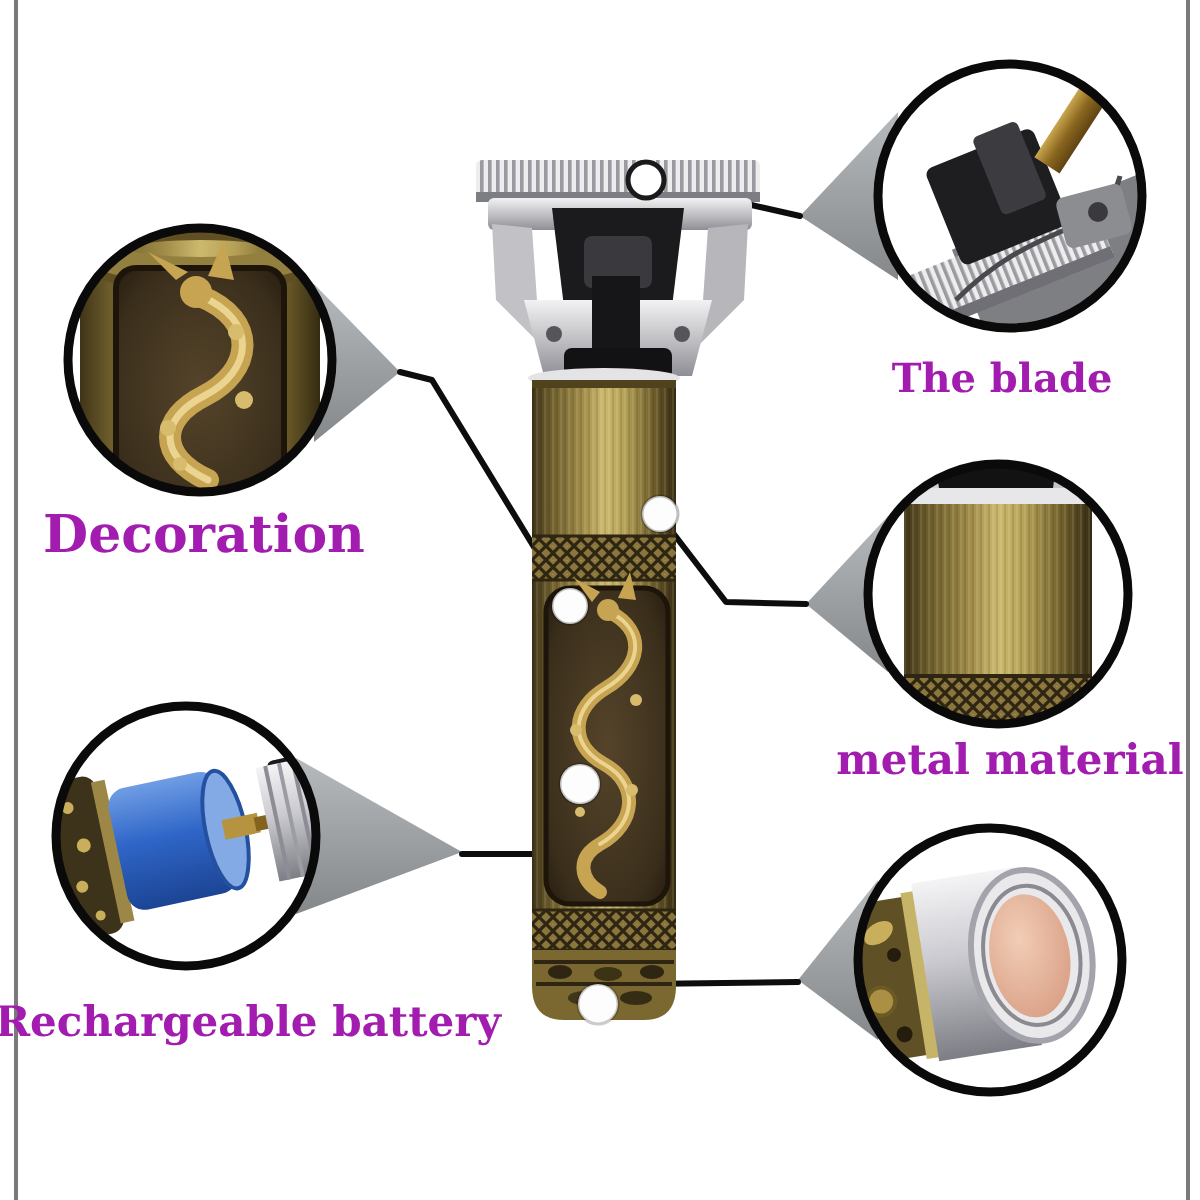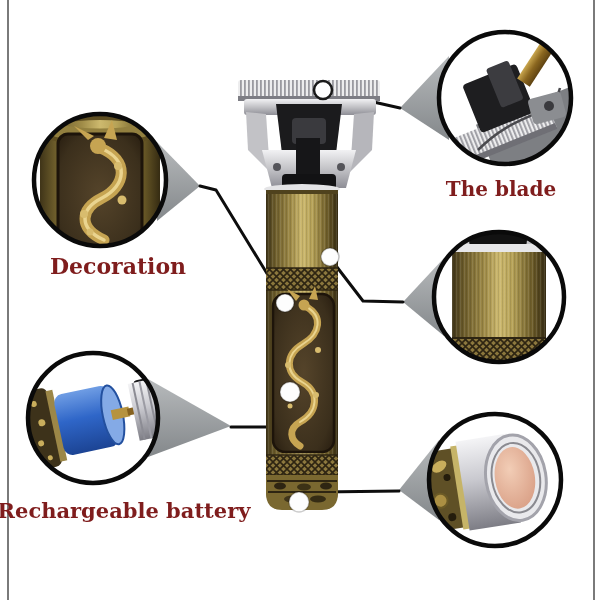--- a/index.html
+++ b/index.html
@@ -4,24 +4,24 @@
 <style>
   html,body{margin:0;padding:0;background:#fff;}
   #stage{
     position:relative;width:600px;height:600px;background:#ffffff;
     overflow:hidden;font-family:"DejaVu Serif","Liberation Serif",serif;
   }
   #stage svg{position:absolute;left:0;top:0;}
   .edge-line{position:absolute;top:0;width:2px;height:600px;background:#7a7a7a;}
   .callout-label{
     position:absolute;transform:translateX(-50%);
-    font-weight:bold;color:#7f1d1d;white-space:nowrap;
+    font-weight:bold;color:#a21caf;white-space:nowrap;
     text-align:right;letter-spacing:0px;
   }
-  .lbl-decoration{left:102px;top:253px;font-size:22px;margin-left:16px;}
+  .lbl-decoration{left:102px;top:253px;font-size:26px;}
   .lbl-blade{left:501px;top:177px;font-size:20px;}
   .lbl-metal{left:505px;top:367px;font-size:21px;}
   .lbl-battery{left:124px;top:498px;font-size:21px;}
   .lbl-power{left:486px;top:560px;font-size:21px;}
 </style>
 </head>
 <body>
 
 <div id="stage">
 
@@ -279,14 +279,15 @@
       <circle cx="323" cy="90" r="9" fill="#ffffff" stroke="#1a1a1a" stroke-width="2.5"></circle>
       <circle cx="285" cy="303" r="9" fill="#fdfdfd" stroke="rgba(0,0,0,0.25)" stroke-width="1.5"></circle>
       <circle cx="330" cy="257" r="9" fill="#fdfdfd" stroke="rgba(0,0,0,0.25)" stroke-width="1.5"></circle>
       <circle cx="290" cy="392" r="10" fill="#fdfdfd" stroke="rgba(0,0,0,0.2)" stroke-width="1.5"></circle>
       <circle cx="299" cy="502" r="10" fill="#fdfdfd" stroke="rgba(0,0,0,0.2)" stroke-width="1.5"></circle>
     </g>
   </svg>
 
   <div class="callout-label lbl-decoration">Decoration</div>
   <div class="callout-label lbl-blade">The blade</div>
+  <div class="callout-label lbl-metal">metal material</div>
   <div class="callout-label lbl-battery">Rechargeable battery</div>
 </div>
 
 </body></html>

